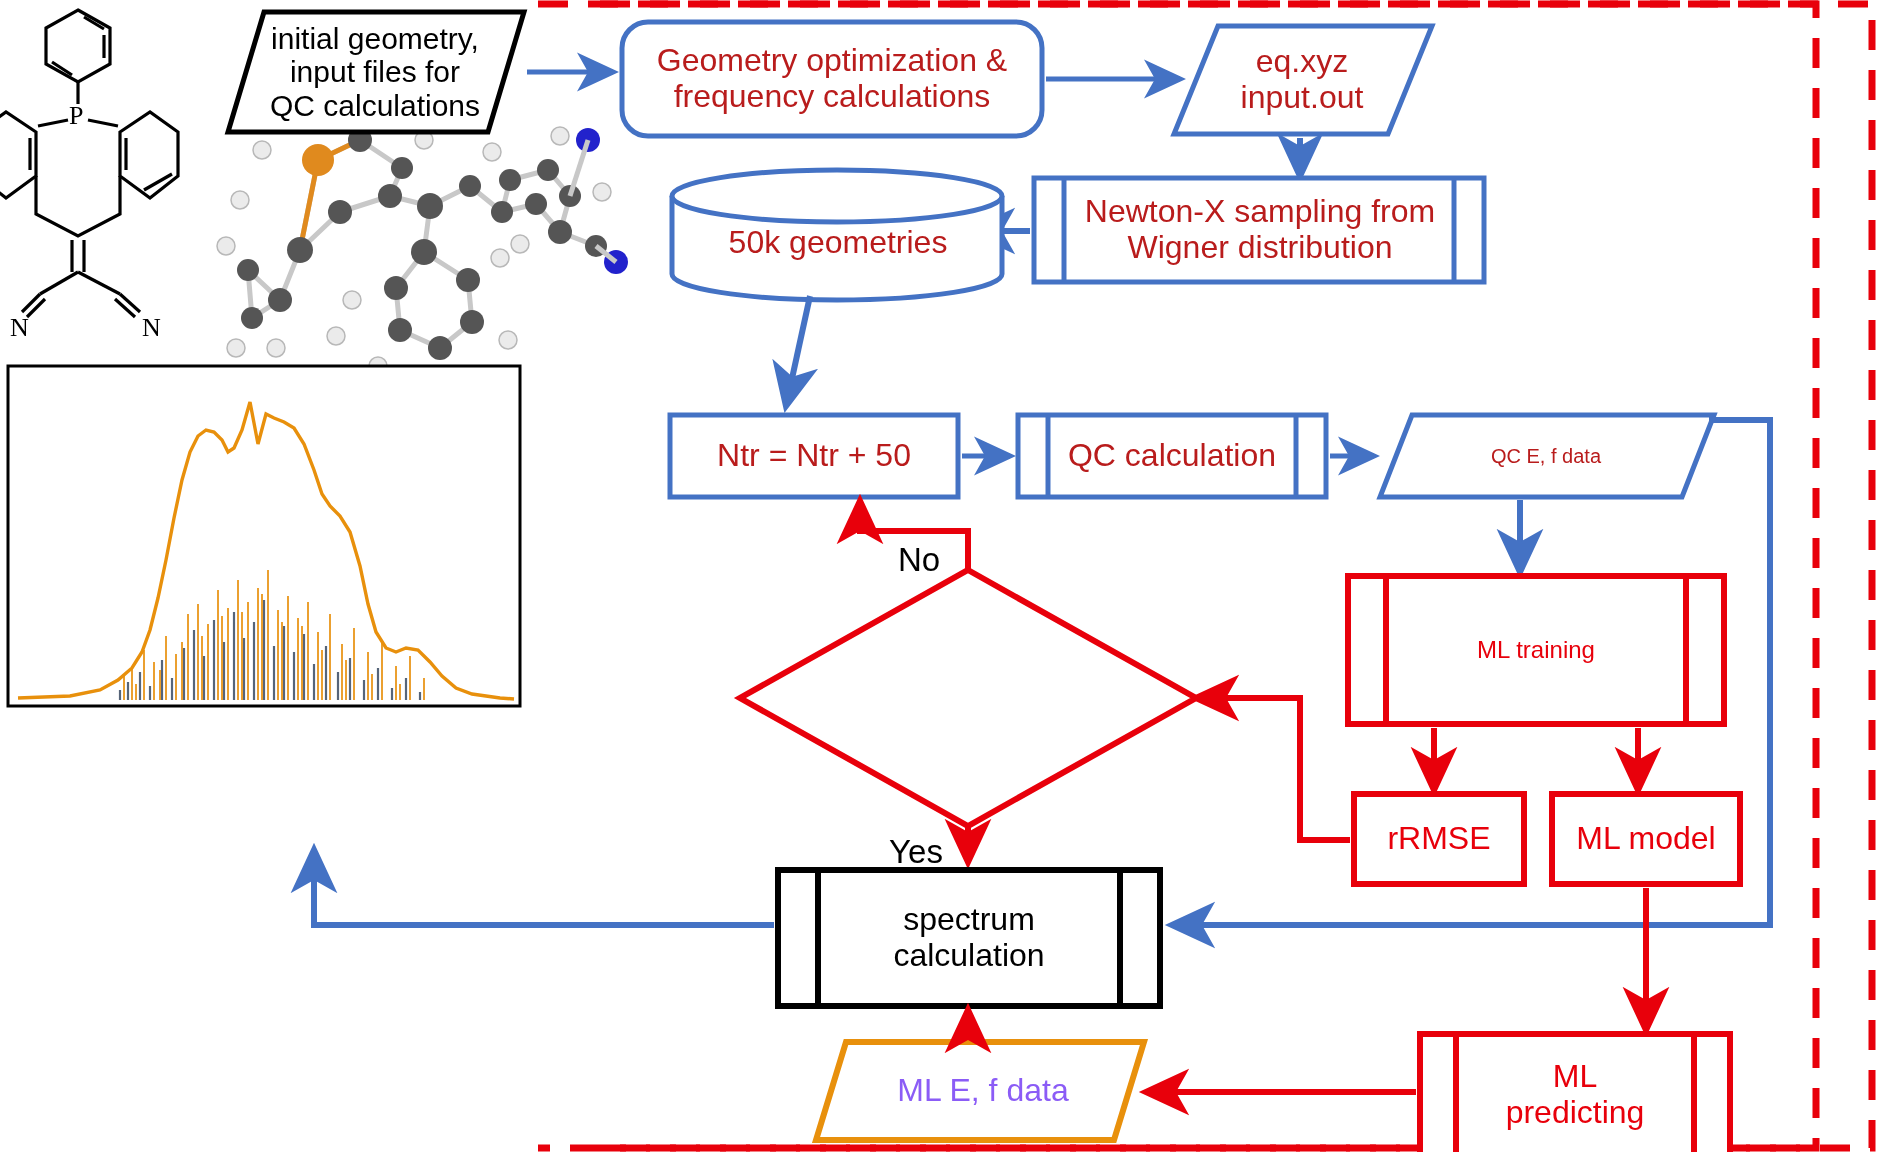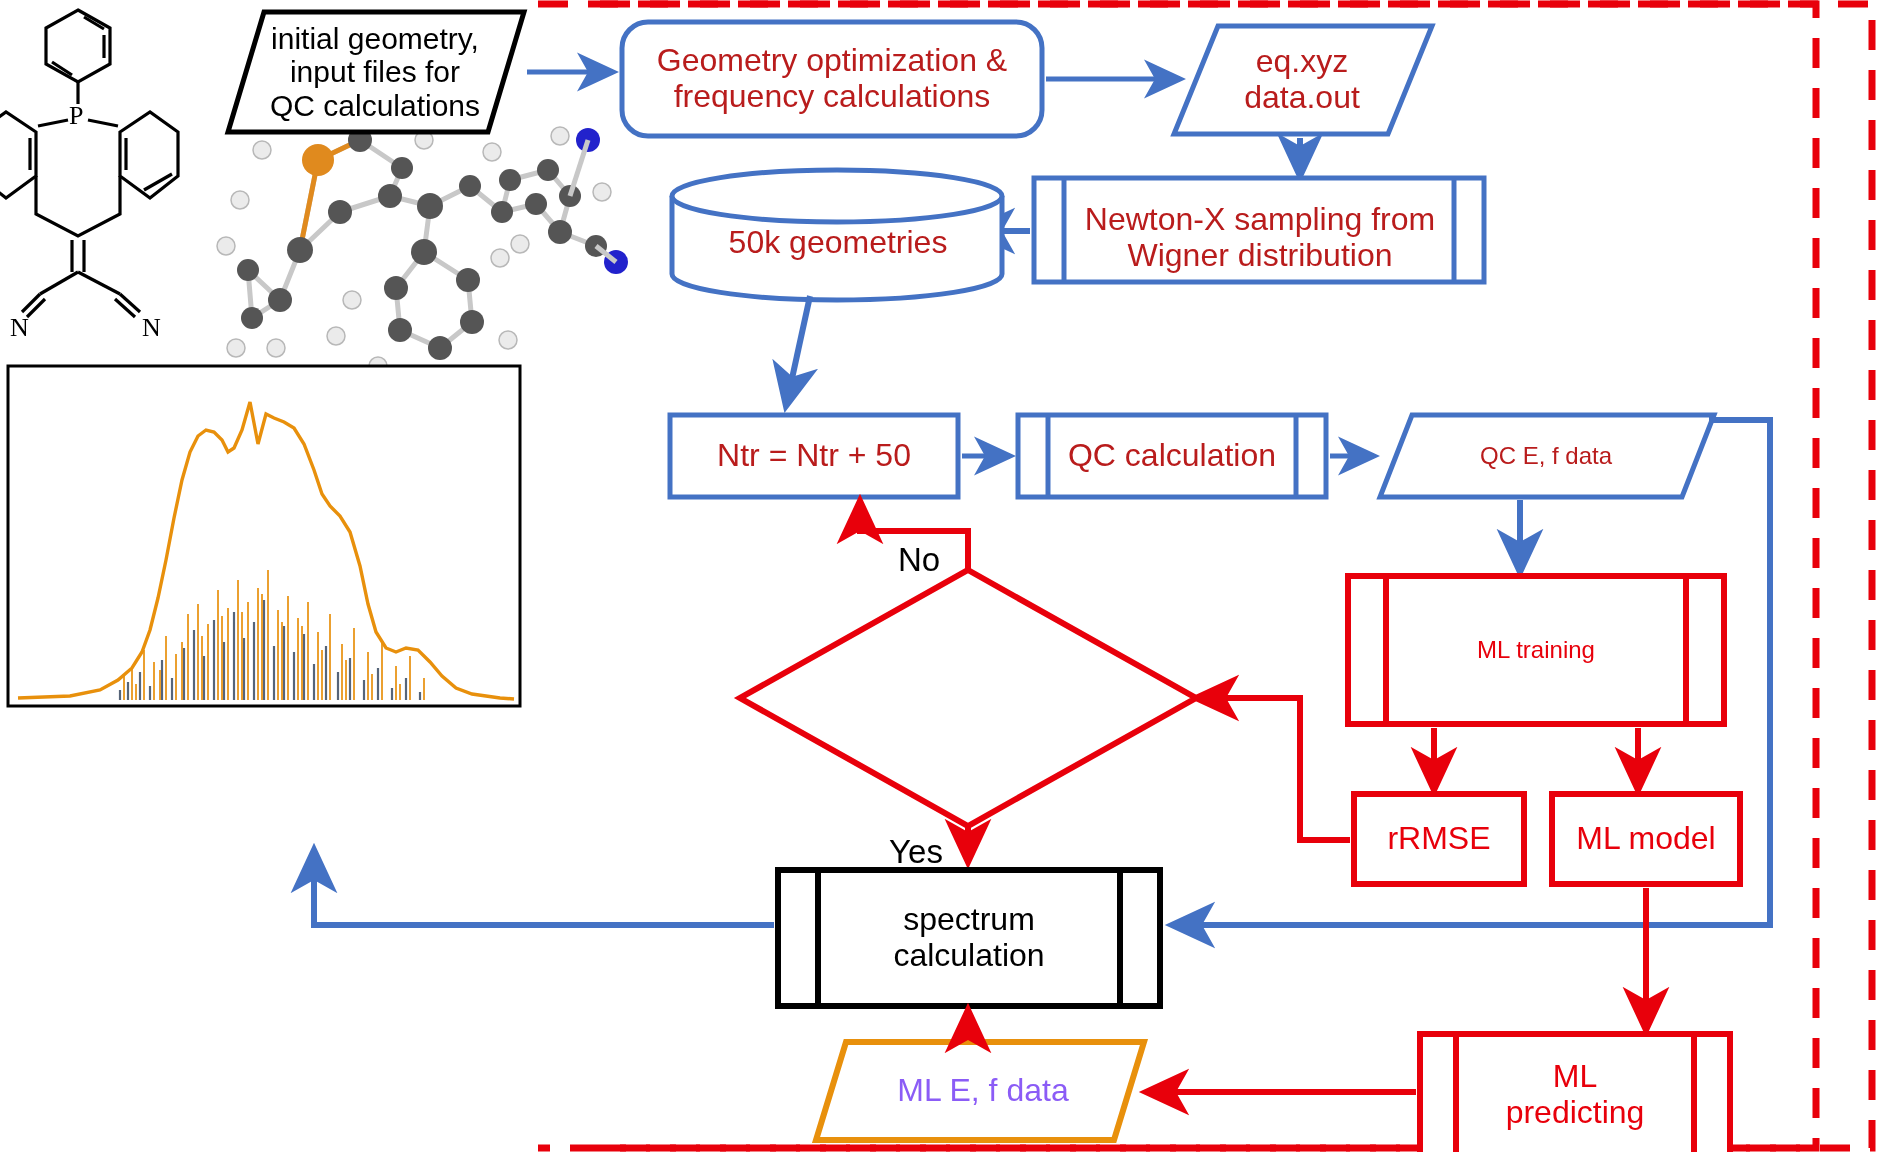--- a/index.html
+++ b/index.html
@@ -342,32 +342,32 @@
   </svg>
 
   <div class="lbl black" style="left:232px;top:14px;width:286px;height:116px;font-size:30px;white-space:pre-line;">initial geometry,
 input files for
 QC calculations</div>
 
   <div class="lbl blue" style="left:628px;top:24px;width:408px;height:110px;font-size:32px;white-space:pre-line;">Geometry optimization &amp;
 frequency calculations</div>
 
   <div class="lbl blue" style="left:1180px;top:28px;width:244px;height:104px;font-size:32px;white-space:pre-line;">eq.xyz
-data.out</div>
-
-  <div class="lbl blue" style="left:1062px;top:180px;width:396px;height:100px;font-size:32px;white-space:pre-line;margin-top:8px;">Newton-X sampling from
+input.out</div>
+
+  <div class="lbl blue" style="left:1062px;top:180px;width:396px;height:100px;font-size:32px;white-space:pre-line;">Newton-X sampling from
 Wigner distribution</div>
 
   <div class="lbl blue" style="left:680px;top:210px;width:316px;height:66px;font-size:32px;">50k geometries</div>
 
   <div class="lbl blue" style="left:672px;top:417px;width:284px;height:78px;font-size:32px;">Ntr = Ntr + 50</div>
 
   <div class="lbl blue" style="left:1046px;top:417px;width:252px;height:78px;font-size:32px;">QC calculation</div>
 
-  <div class="lbl blue" style="left:1396px;top:417px;width:300px;height:78px;font-size:24px;">QC  E, f data</div>
+  <div class="lbl blue" style="left:1396px;top:417px;width:300px;height:78px;font-size:20px;">QC  E, f data</div>
 
   <div class="lbl red" style="left:1386px;top:578px;width:300px;height:144px;font-size:24px;">ML training</div>
 
   <div class="lbl red" style="left:1356px;top:796px;width:166px;height:86px;font-size:32px;">rRMSE</div>
 
   <div class="lbl red" style="left:1554px;top:796px;width:184px;height:86px;font-size:32px;">ML model</div>
 
 
   <div class="lbl black" style="left:820px;top:872px;width:298px;height:132px;font-size:32px;white-space:pre-line;">spectrum
 calculation</div>

